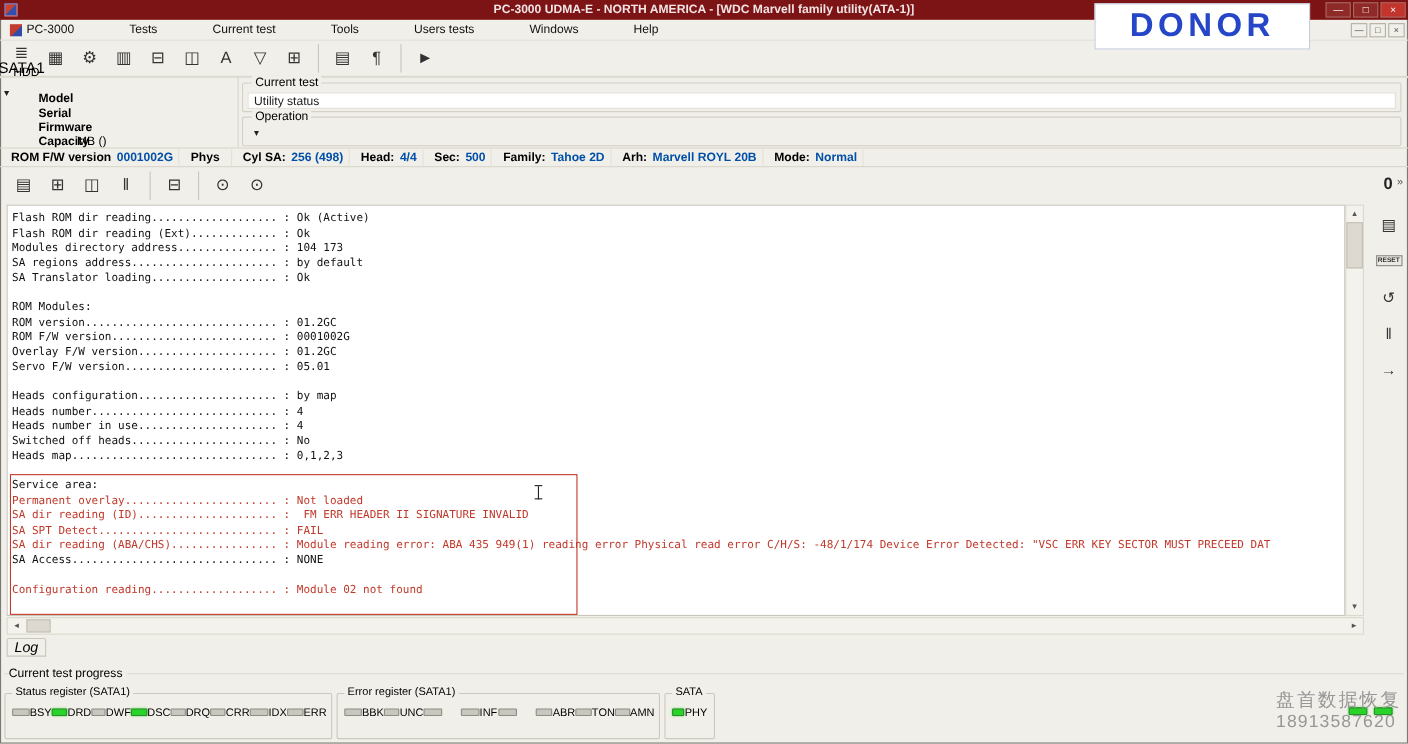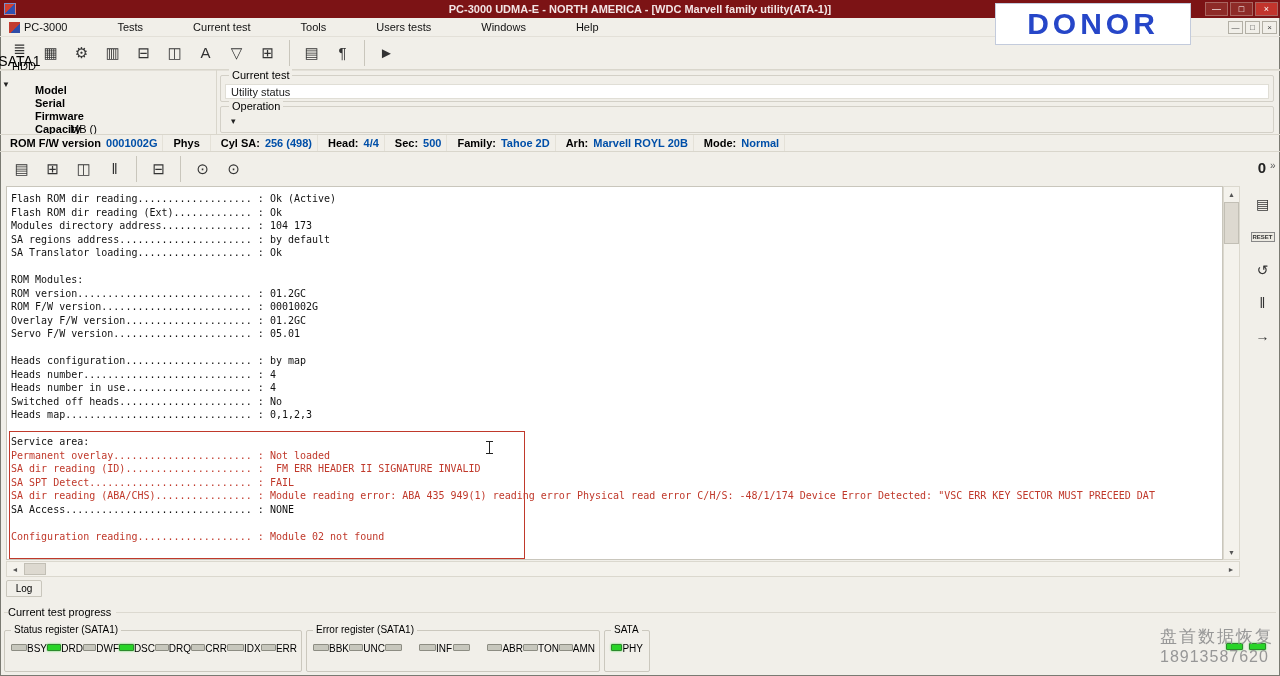--- a/index.html
+++ b/index.html
@@ -108,22 +108,22 @@
 
   .rightstrip { left:1247px; top:192px; width:31px; display:flex; flex-direction:column;
     align-items:center; gap:9px; }
   .rs-btn { width:26px; height:24px; display:flex; align-items:center; justify-content:center;
     color:#333; border:1px solid transparent; }
   .rs-glyph { font-size:14px; }
   .rs-small { font-size:6px; font-weight:bold; letter-spacing:0; border:1px solid #888; padding:1px 1px; background:#eceae2; }
 
   
   .log-tab { left:6px; top:580px; width:36px; height:17px; background:#f1efe9;
-    border:1px solid #c9c6bc; border-radius:2px 2px 0 0; font-size:10px;
-    display:flex; align-items:center; justify-content:center; }
+    border:1px solid #c9c6bc; border-radius:2px 2px 0 0; font-size:13px;
+    display:flex; align-items:center; justify-content:center;font-style:italic; }
   .progress-group { left:4px; top:612px; width:1272px; height:12px; border-top:1px solid #dcd9d0; }
   .progress-label { position:absolute; left:4px; top:-7px; background:#f1efe9; padding-right:5px; font-size:11px; }
 
   
   .reg-group { position:absolute; top:630px; height:42px; border:1px solid #cbc8be; border-radius:2px; }
   .reg-label { position:absolute; top:-7px; left:6px; background:#f1efe9; padding:0 3px; font-size:10px; white-space:nowrap; }
   .led-row { display:flex; padding:10px 4px 0 6px; }
   .led-cell { width:36px; display:flex; flex-direction:row; align-items:center; }
   .led { width:17px; height:7px; border:1px solid #8d8d83; background:#c7c7bd; border-radius:1px; }
   .led.on { background:var(--led-on-green,#28d428); border-color:#2d8a2d; box-shadow:0 0 2px #4d4; }

